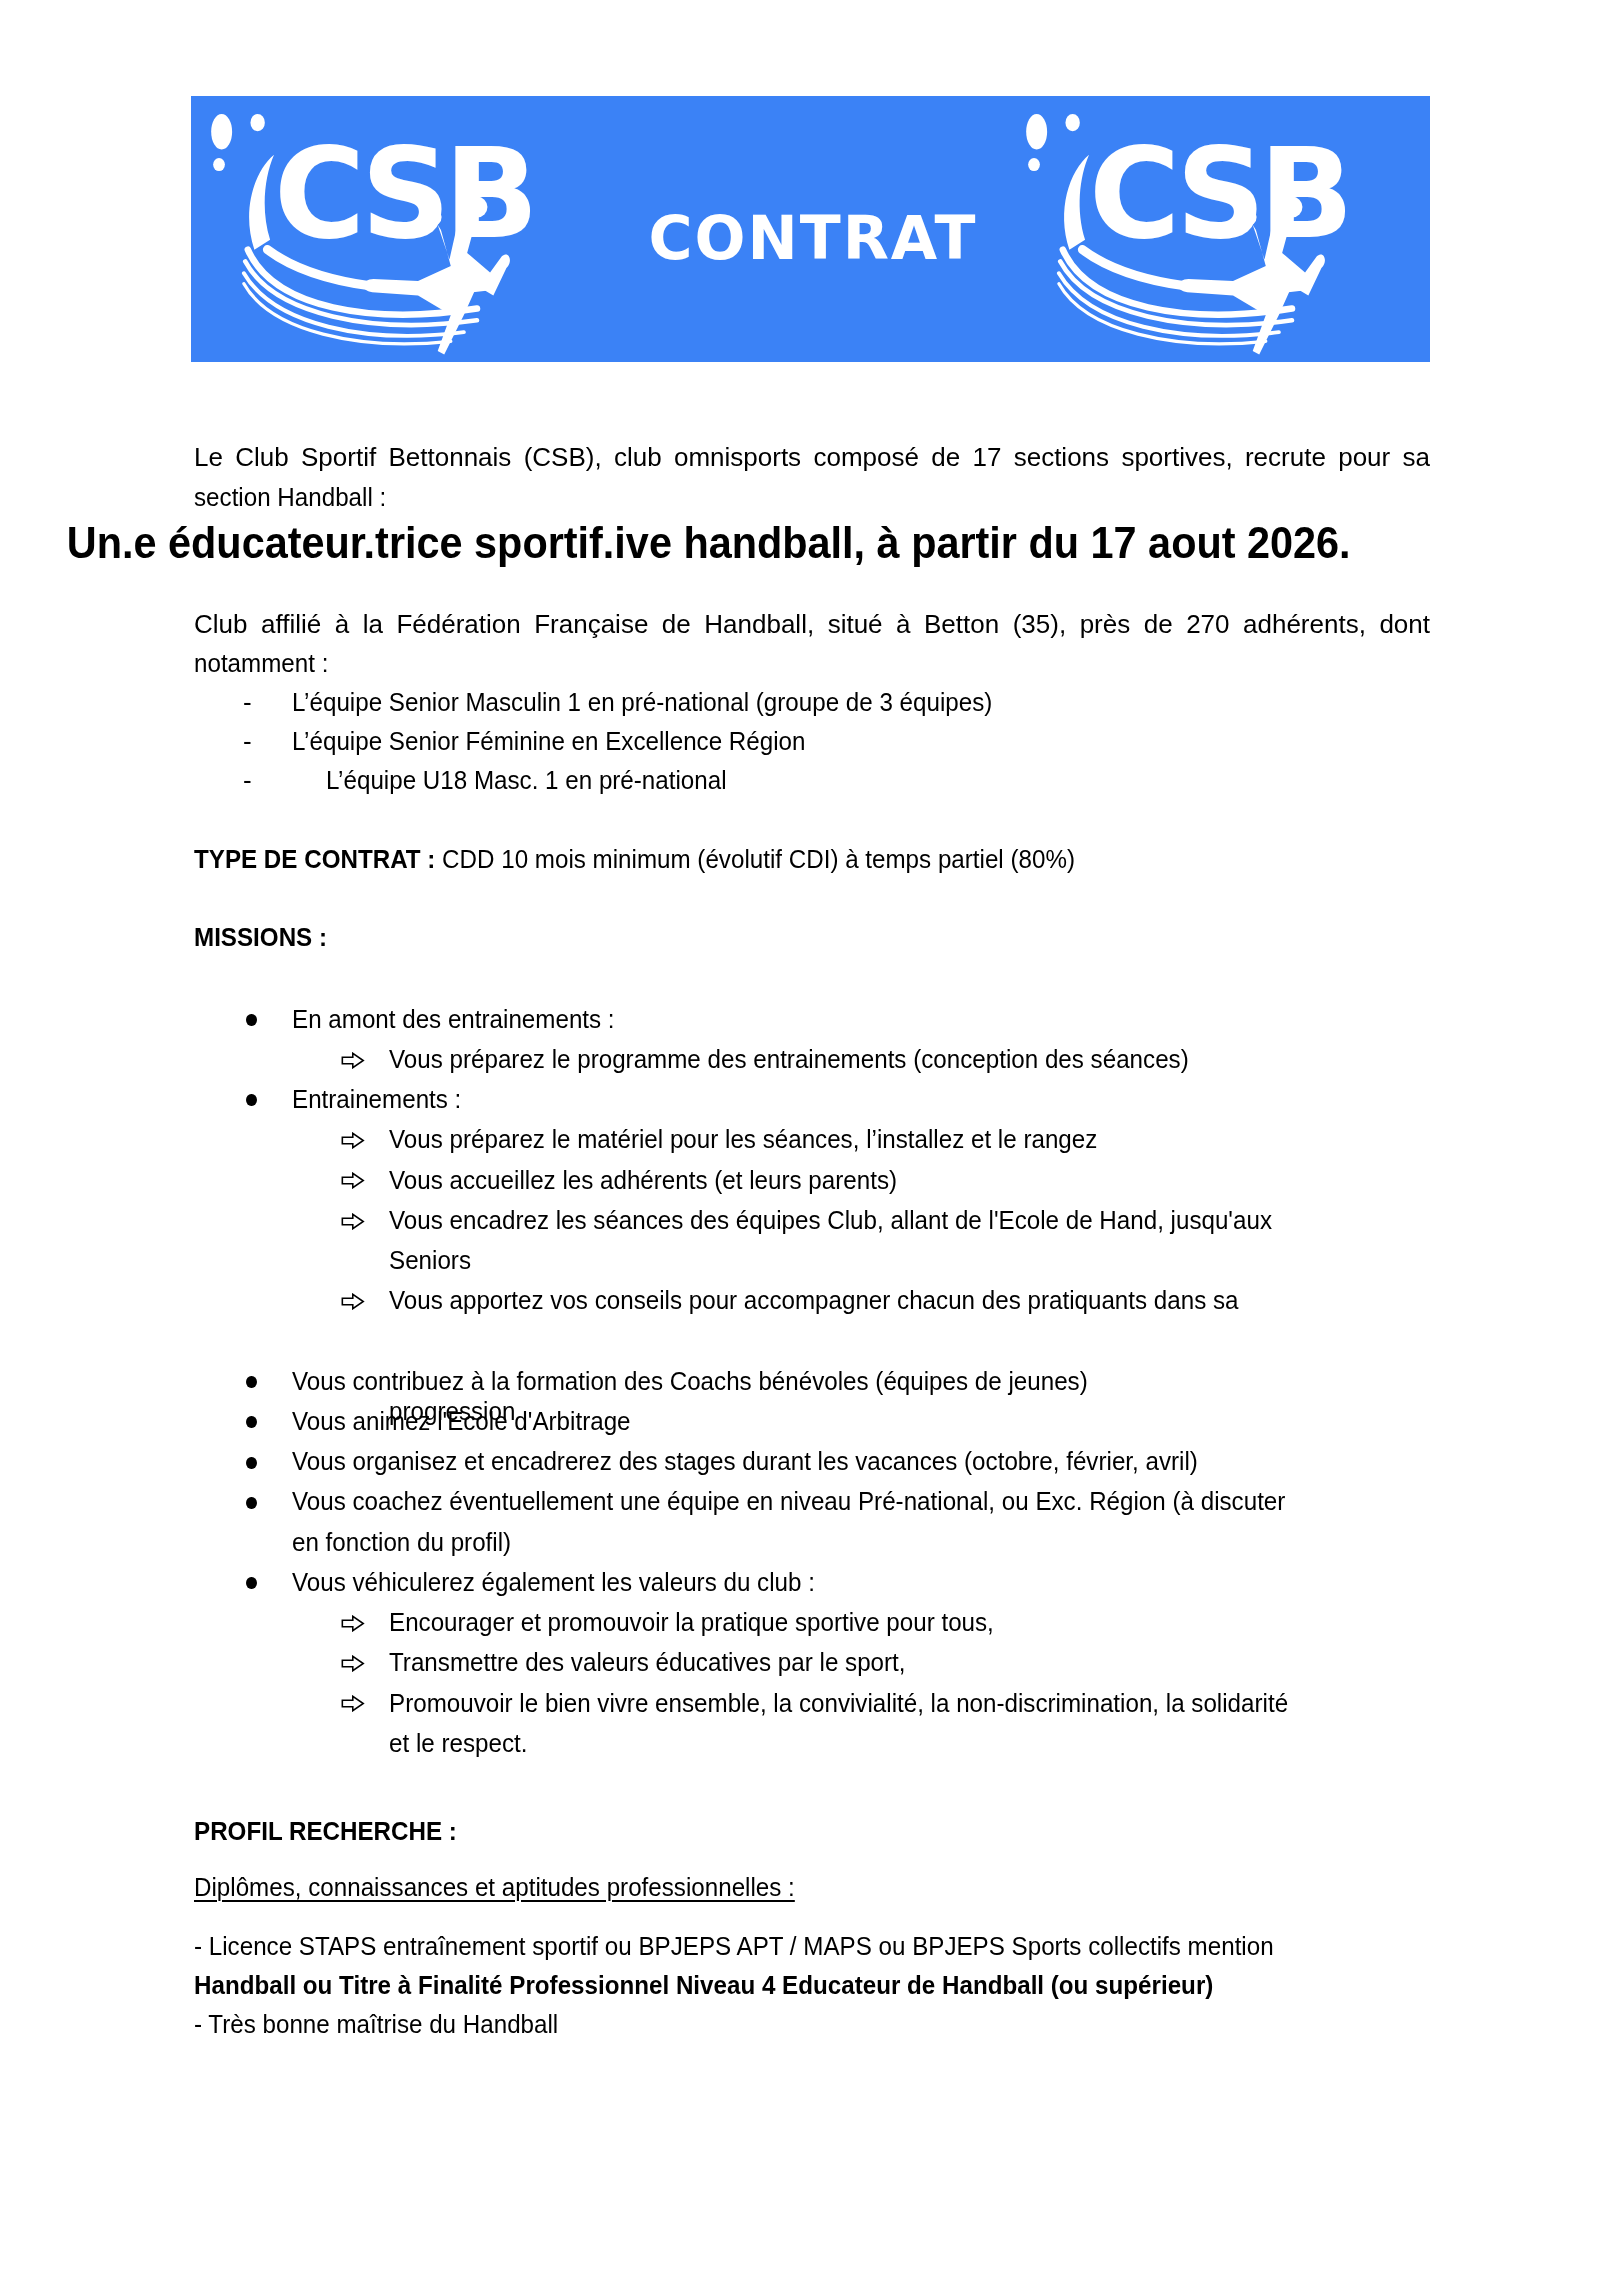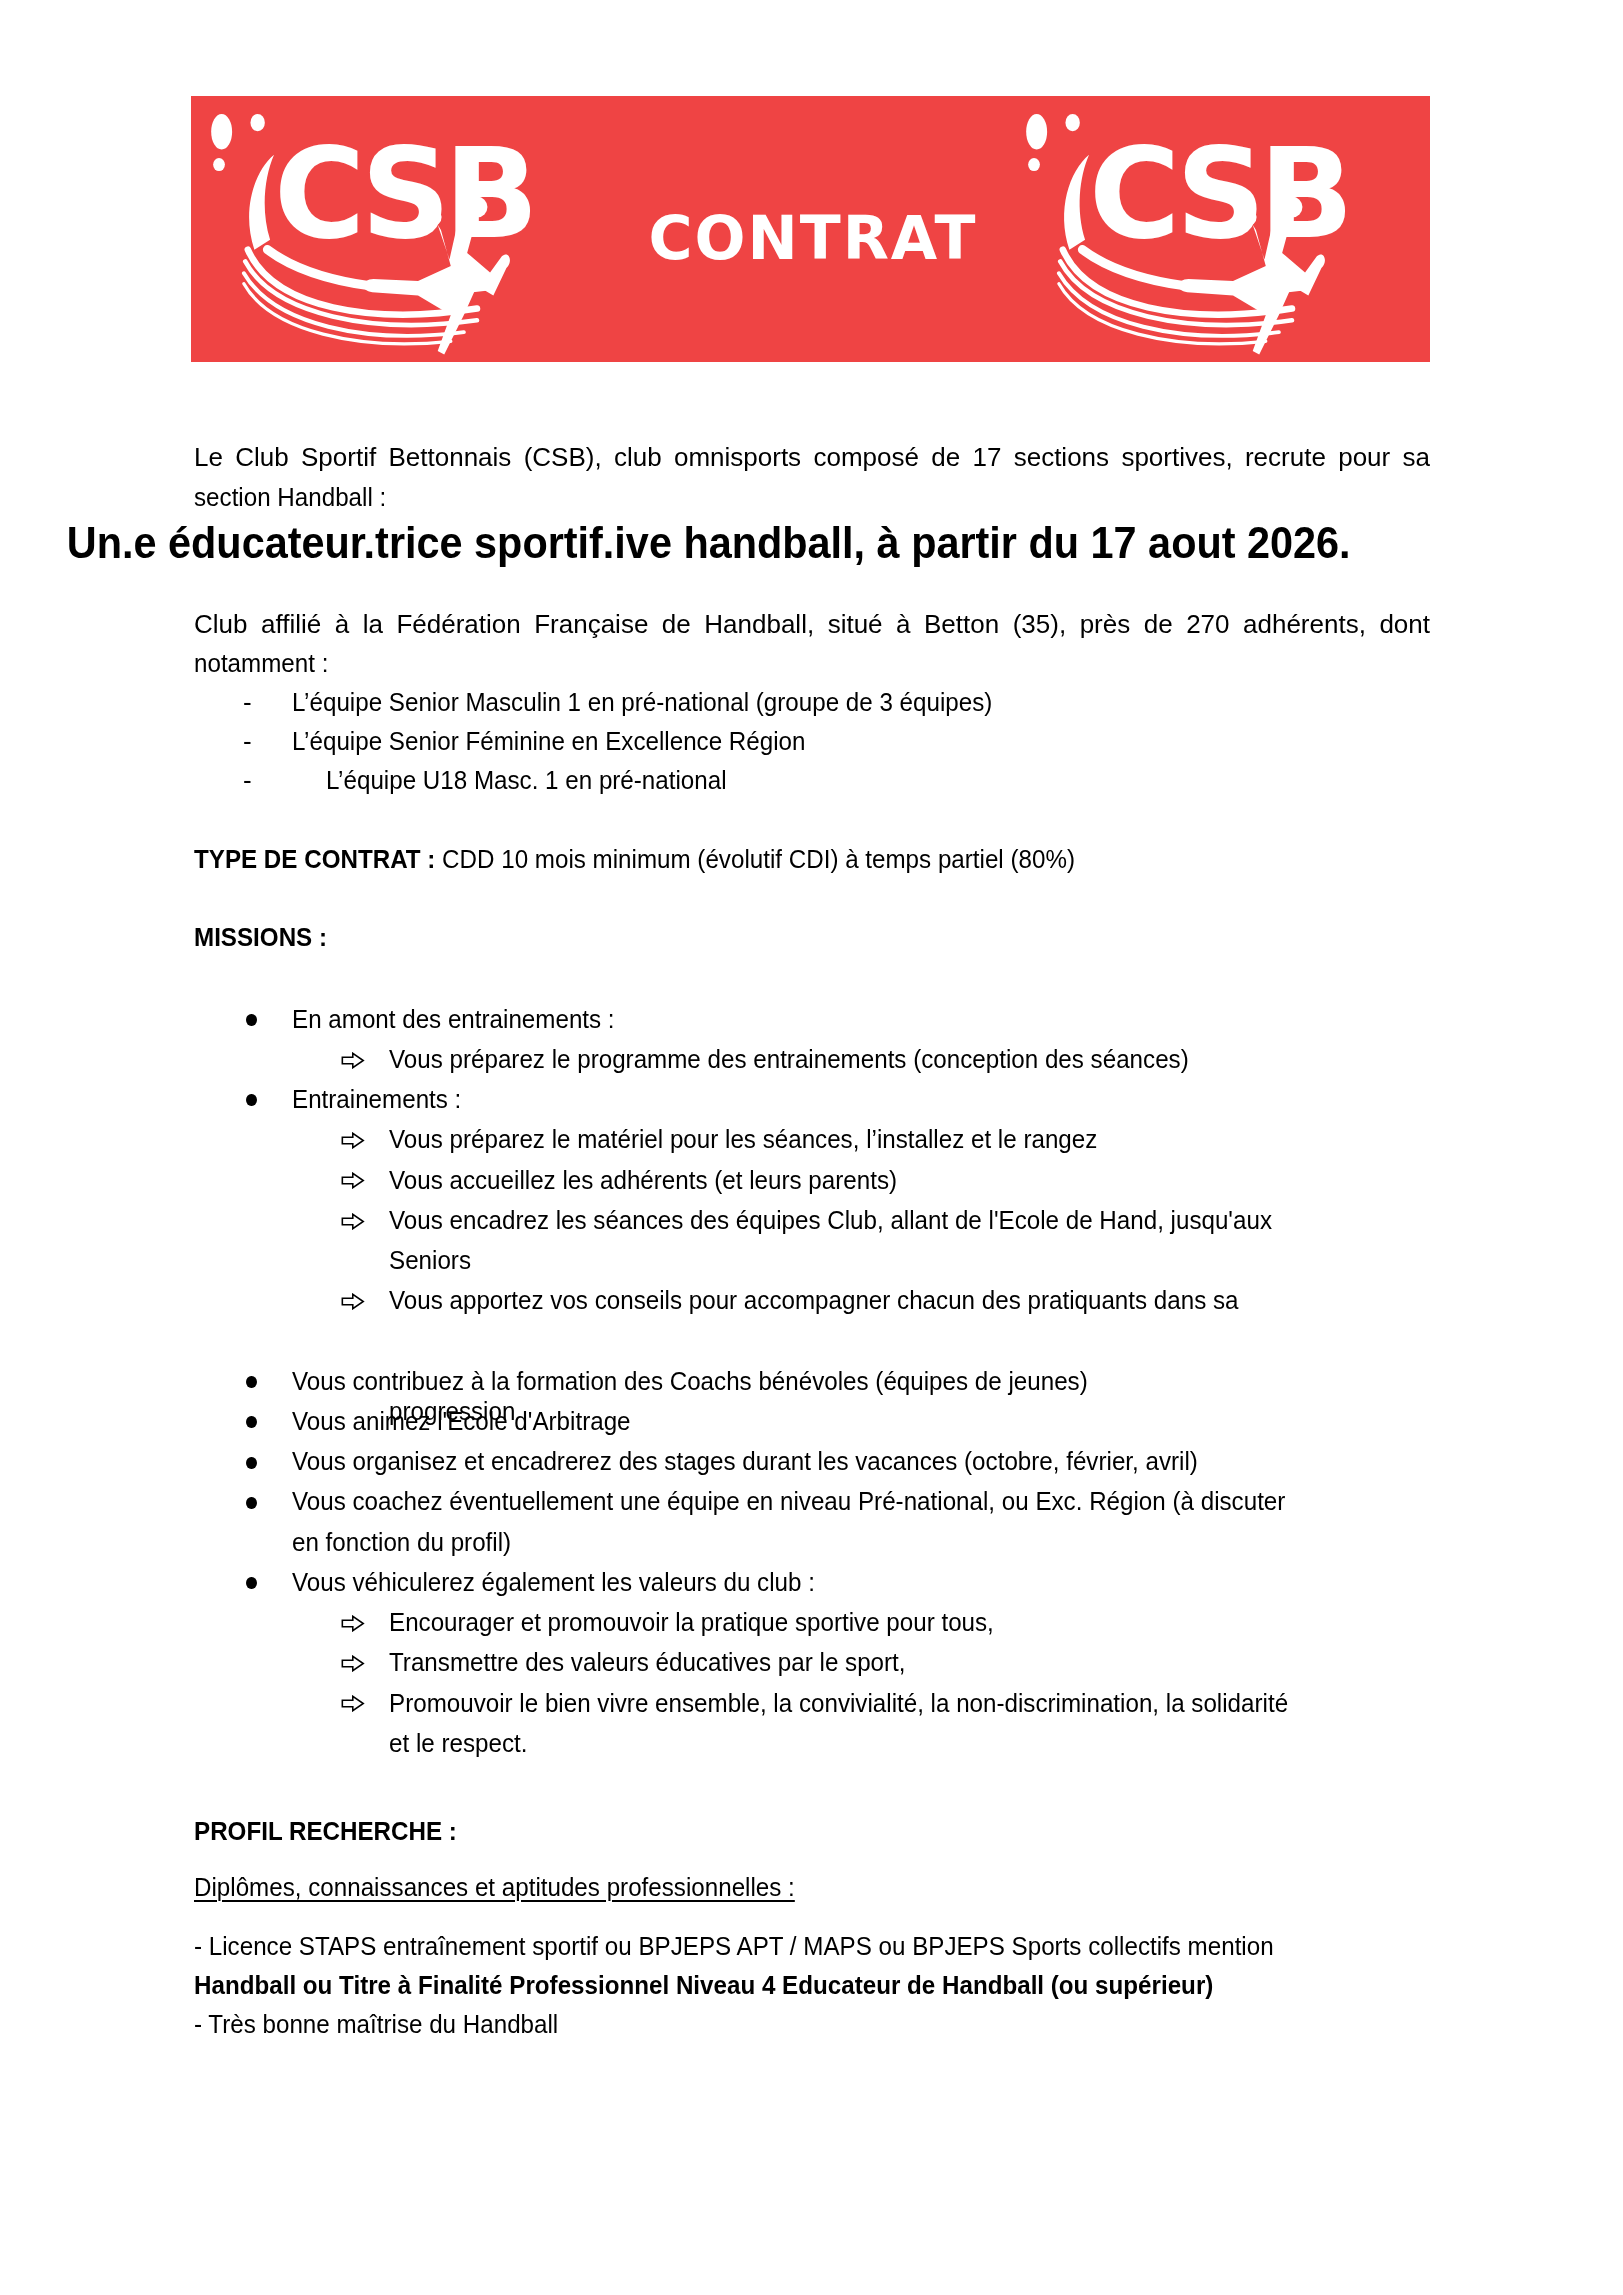--- a/index.html
+++ b/index.html
@@ -1,21 +1,21 @@
 <!DOCTYPE html>
 <html style="font-size:10.5px"><head>
 <meta charset="utf-8">
 <style>
   html, body { margin: 0; padding: 0; background: #ffffff; }
   body { width: 1623px; height: 2295px; position: relative; overflow: hidden;
          font-family: "Liberation Sans", sans-serif; color: #000; }
   .page { position: absolute; left: 0; top: 0; width: 1623px; height: 2295px; }
 
   
-  .banner { position: absolute; left: 191px; top: 96px; width: 1239px; height: 266px; background: #ef4444; overflow: hidden; }
+  .banner { position: absolute; left: 191px; top: 96px; width: 1239px; height: 266px; background: #3b82f6; overflow: hidden; }
   .logo { position: absolute; top: 2.6px; width: 419px; height: 262px; }
   .logo-left { left: 10.5px; }
   .logo-right { left: 826px; }
   .banner-title { position: absolute; left: 393px; width: 458px; text-align: center; color: #fff;
                   font-family: "DejaVu Sans", sans-serif; font-weight: bold; letter-spacing: 2px; }
   .banner-title.l1 { top: 110px; font-size: 60px; line-height: 65px; }
   .banner-title.l2 { top: 175px; font-size: 60px; line-height: 65px; }
 
   
   .t { position: absolute; left: 194px; width: 1236px; font-size: 26px; line-height: 39px;

